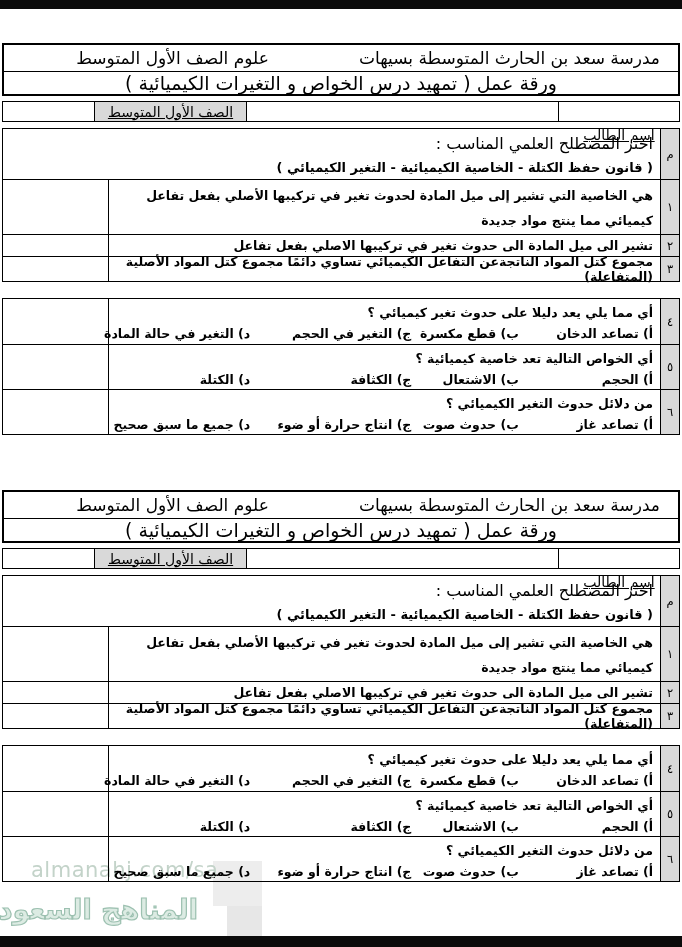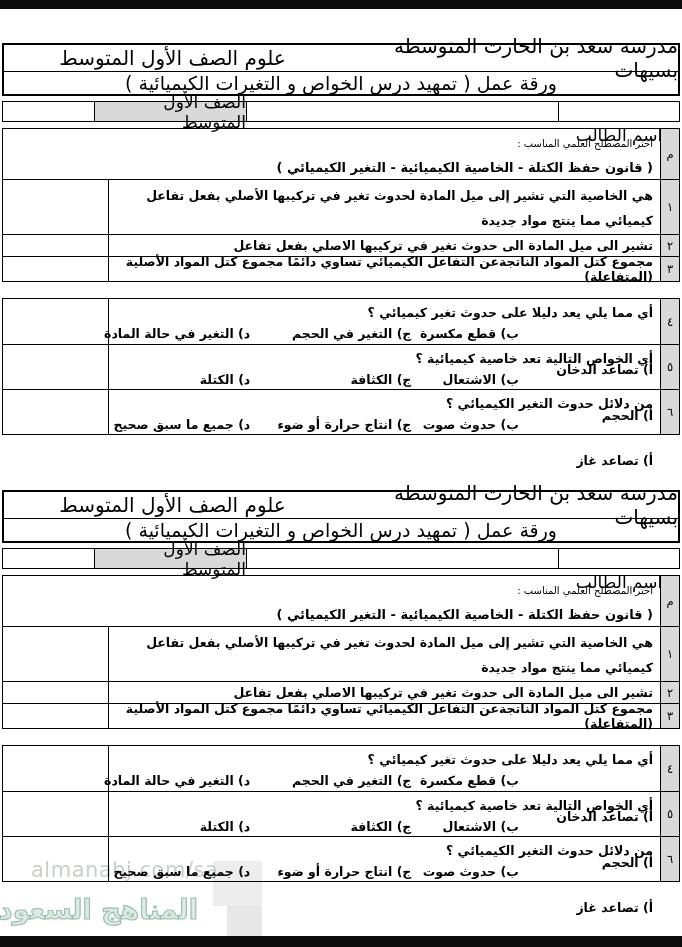--- a/index.html
+++ b/index.html
@@ -13,26 +13,26 @@
   #bar-bottom{top:936px;height:11px;}
 
   
   .sheet{position:absolute;left:2px;width:678px;direction:rtl;z-index:3;}
   #sheet-1{top:43px;}
   #sheet-2{top:490px;}
 
   
   .hdr-table{border:2px solid var(--border_color,#000);box-sizing:border-box;}
   .hdr-row1{display:flex;height:26px;border-bottom:1.2px solid var(--border_color,#000);}
-  .hdr-row1>div{flex:1;display:flex;align-items:center;justify-content:center;font-size:20px;letter-spacing:0;}
+  .hdr-row1>div{flex:1;display:flex;align-items:center;justify-content:center;font-size:17px;letter-spacing:0;}
   .hdr-row2{height:22px;display:flex;align-items:center;justify-content:center;font-size:19px;}
 
   
   .student-row{margin-top:5px;display:flex;height:19px;border:1.5px solid var(--border_color,#000);}
-  .student-row>div{display:flex;align-items:center;justify-content:center;font-size:17px;box-sizing:border-box;}
+  .student-row>div{display:flex;align-items:center;justify-content:center;font-size:14px;box-sizing:border-box;text-decoration:underline;}
   .student-row>div+div{border-right:1.2px solid var(--border_color,#000);}
   .gray{background:var(--gray_fill,#d9d9d9);}
   .s-name-label{flex:0 0 120px;margin-top:33px;}
   .s-name-value{flex:0 0 312px;}
   .s-grade-label{flex:0 0 152px;}
   .s-grade-value{flex:1 1 auto;}
 
   
   .tbl{border:1.8px solid var(--border_color,#000);}
   .terms{margin-top:6px;}
@@ -40,33 +40,33 @@
   .trow{display:flex;box-sizing:border-box;}
   .trow+.trow{border-top:1.2px solid var(--border_color,#000);}
   .trow>*{box-sizing:border-box;}
   .trow>*+*{border-right:1.2px solid var(--border_color,#000);}
   .num-cell{flex:0 0 18px;display:flex;align-items:center;justify-content:center;
             font-size:11.5px;background:var(--gray_fill,#d9d9d9);}
   .content-cell{flex:1 1 auto;padding:2px 7px;font-size:12.5px;font-weight:bold;}
   .answer-cell{flex:0 0 106px;background:transparent;}
 
   .thead{height:50px;}
-  .thead .instr{font-weight:normal;font-size:10px;line-height:25px;}
+  .thead .instr{font-weight:normal;font-size:16px;line-height:25px;}
   .thead .choices{font-weight:bold;font-size:13px;line-height:23px;}
   .row-1{height:55px;}
   .row-1 .content-cell{line-height:25px;padding-top:3px;}
   .row-2{height:22px;}
   .row-3{height:25px;}
   .row-2 .content-cell,.row-3 .content-cell{display:flex;align-items:center;padding-top:0;padding-bottom:0;text-align:right;}
 
   .qrow{height:45px;}
   .q-text{line-height:21px;padding-top:1px;}
   .opts{display:flex;line-height:21px;}
   .opt{display:block;white-space:nowrap;overflow:visible;}
-  .opt.o1{flex:0 0 25%;margin-top:36px;}
+  .opt.o1{flex:0 0 25%;}
   .opt.o2{flex:0 0 20%;}
   .opt.o3{flex:0 0 30%;}
   .opt.o4{flex:1 1 auto;}
 
   
   .wm-rect{position:absolute;z-index:1;}
   #wm-rect1{left:213px;top:861px;width:49px;height:45px;background:#ededed;}
   #wm-rect2{left:227px;top:906px;width:35px;height:36px;background:#e7e7e7;}
   #wm-site{position:absolute;left:31px;top:858px;z-index:2;direction:ltr;
            font-size:21px;letter-spacing:.5px;color:var(--wm_text,#c3d3c9);}

